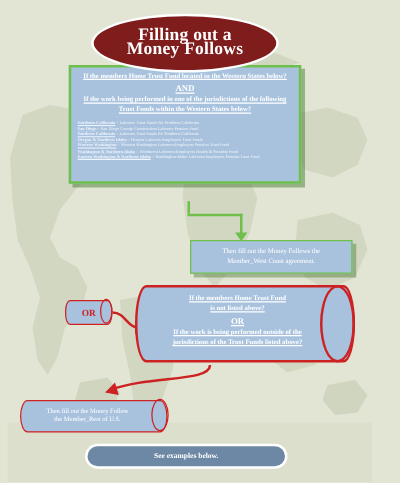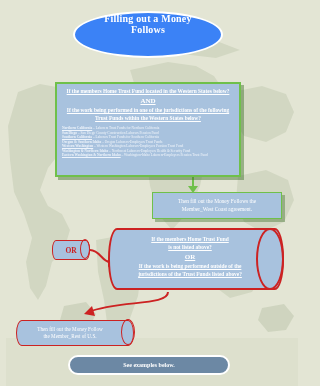--- a/index.html
+++ b/index.html
@@ -12,31 +12,31 @@
   }
   #canvas{position:relative;width:298px;height:386px;overflow:hidden;}
 
   
   .map-layer{position:absolute;inset:0;z-index:0;pointer-events:none;}
   .map-layer svg{width:100%;height:100%;display:block;}
 
   
   .title-ellipse{
     position:absolute;left:73px;top:11px;width:150px;height:47px;
-    background:#3b82f6;border:2px solid #ffffff;border-radius:50%;
-    display:flex;align-items:flex-start;justify-content:center;
-    text-align:center;color:#ffffff;font-weight:bold;font-size:10px;
+    background:#7f1d1d;border:2px solid #ffffff;border-radius:50%;
+    display:flex;align-items:flex-end;justify-content:center;
+    text-align:center;color:#ffffff;font-weight:bold;font-size:14px;
     line-height:11px;letter-spacing:.2px;z-index:6;
     box-sizing:border-box;
   }
   .title-ellipse span{display:block;padding:0 8px;}
 
   
   .green-box{
-    position:absolute;left:55px;top:82px;width:186px;height:95px;
+    position:absolute;left:55px;top:52px;width:186px;height:95px;
     background:#a8c2de;border:2px solid #6fc04a;
     box-shadow:3px 3px 0 rgba(60,110,40,.45);
     z-index:5;box-sizing:border-box;padding:4px 5px 3px 5px;
   }
   .gq{color:#ffffff;font-size:5.4px;line-height:7.4px;text-align:center;
       font-weight:bold;text-decoration:underline;}
   .gand{color:#ffffff;font-size:7px;line-height:10px;text-align:center;
       font-weight:bold;text-decoration:underline;margin:1px 0;}
   .fundlist{margin-top:4px;}
   .fundrow{font-size:3.5px;line-height:4.5px;color:#ffffff;

